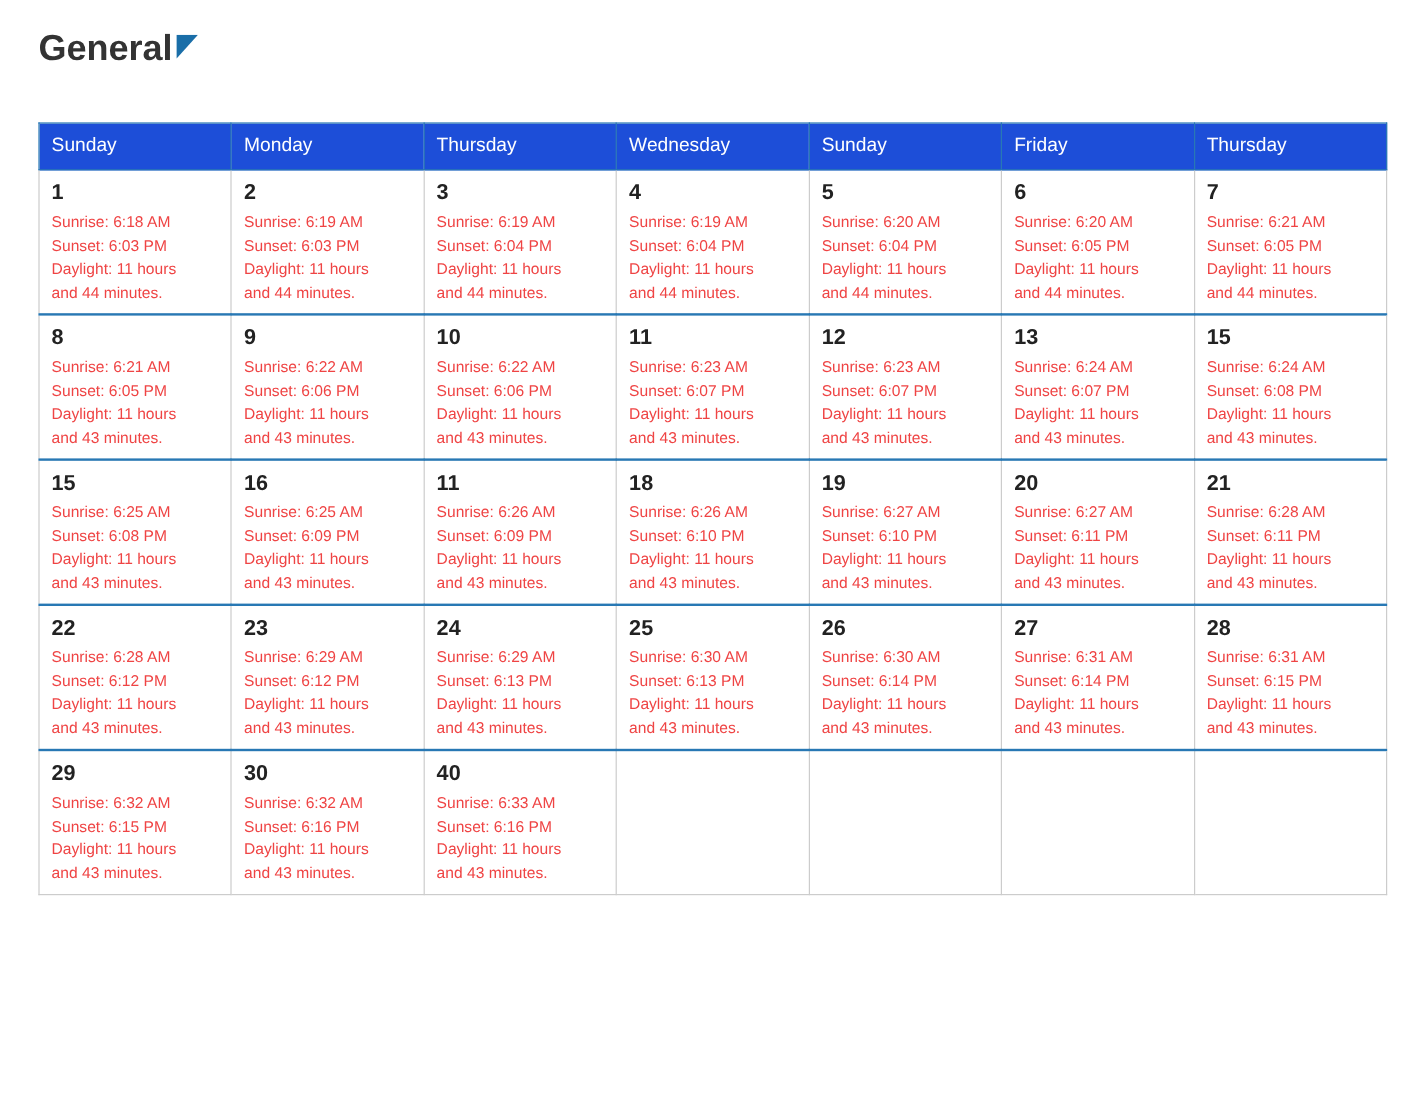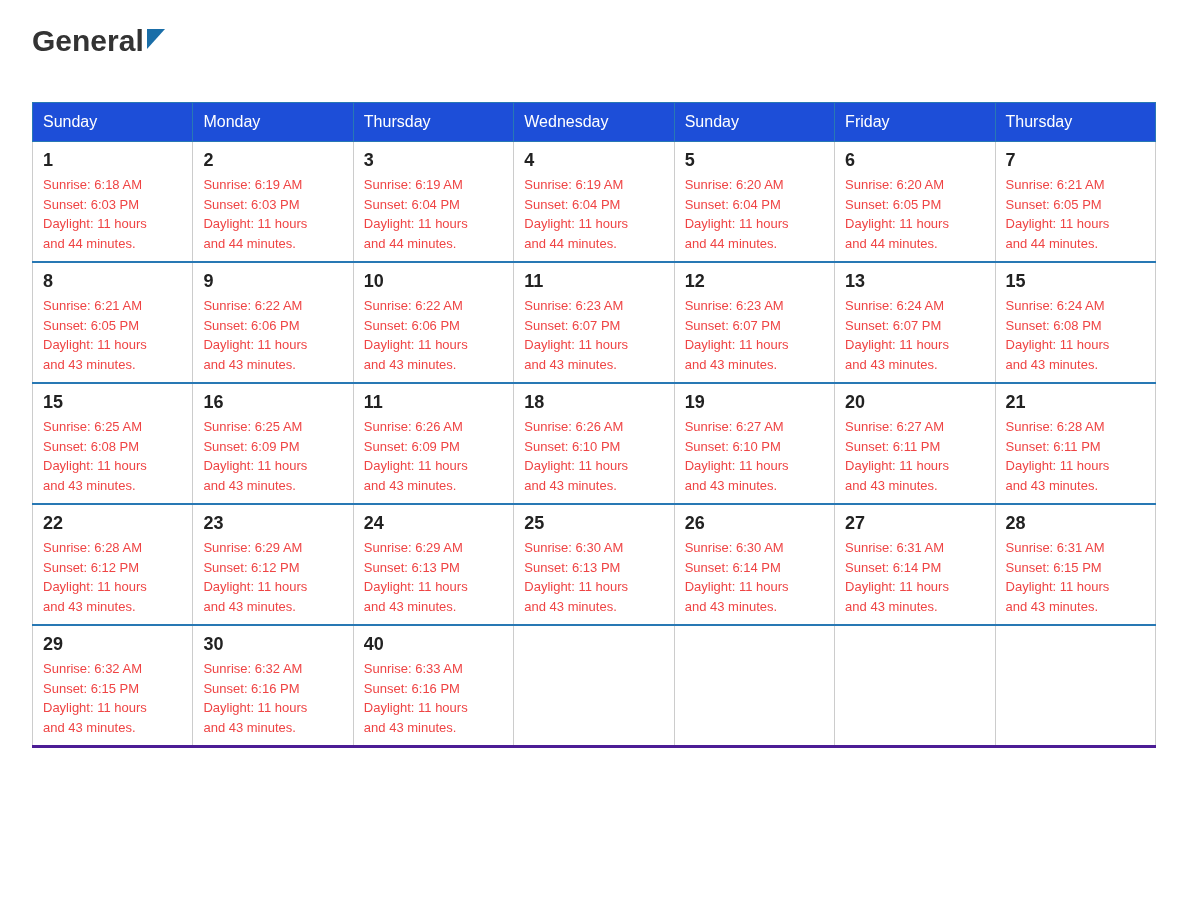--- a/index.html
+++ b/index.html
@@ -67,21 +67,21 @@
     }
     tbody tr td .day-info {
       font-size: 13px;
       color: #ef4444;
       line-height: 1.5;
     }
     tbody tr {
       border-bottom: 2px solid #2878b4;
     }
     tbody tr:last-child {
-      border-bottom: 3px solid #4c1d95;
+      border-bottom: 1px solid #4c1d95;
       margin-left: 41px;
     }
     .empty-cell {
       background: #fff;
     }
     .logo-row {
       display: flex;
       align-items: center;
     }
   </style>

